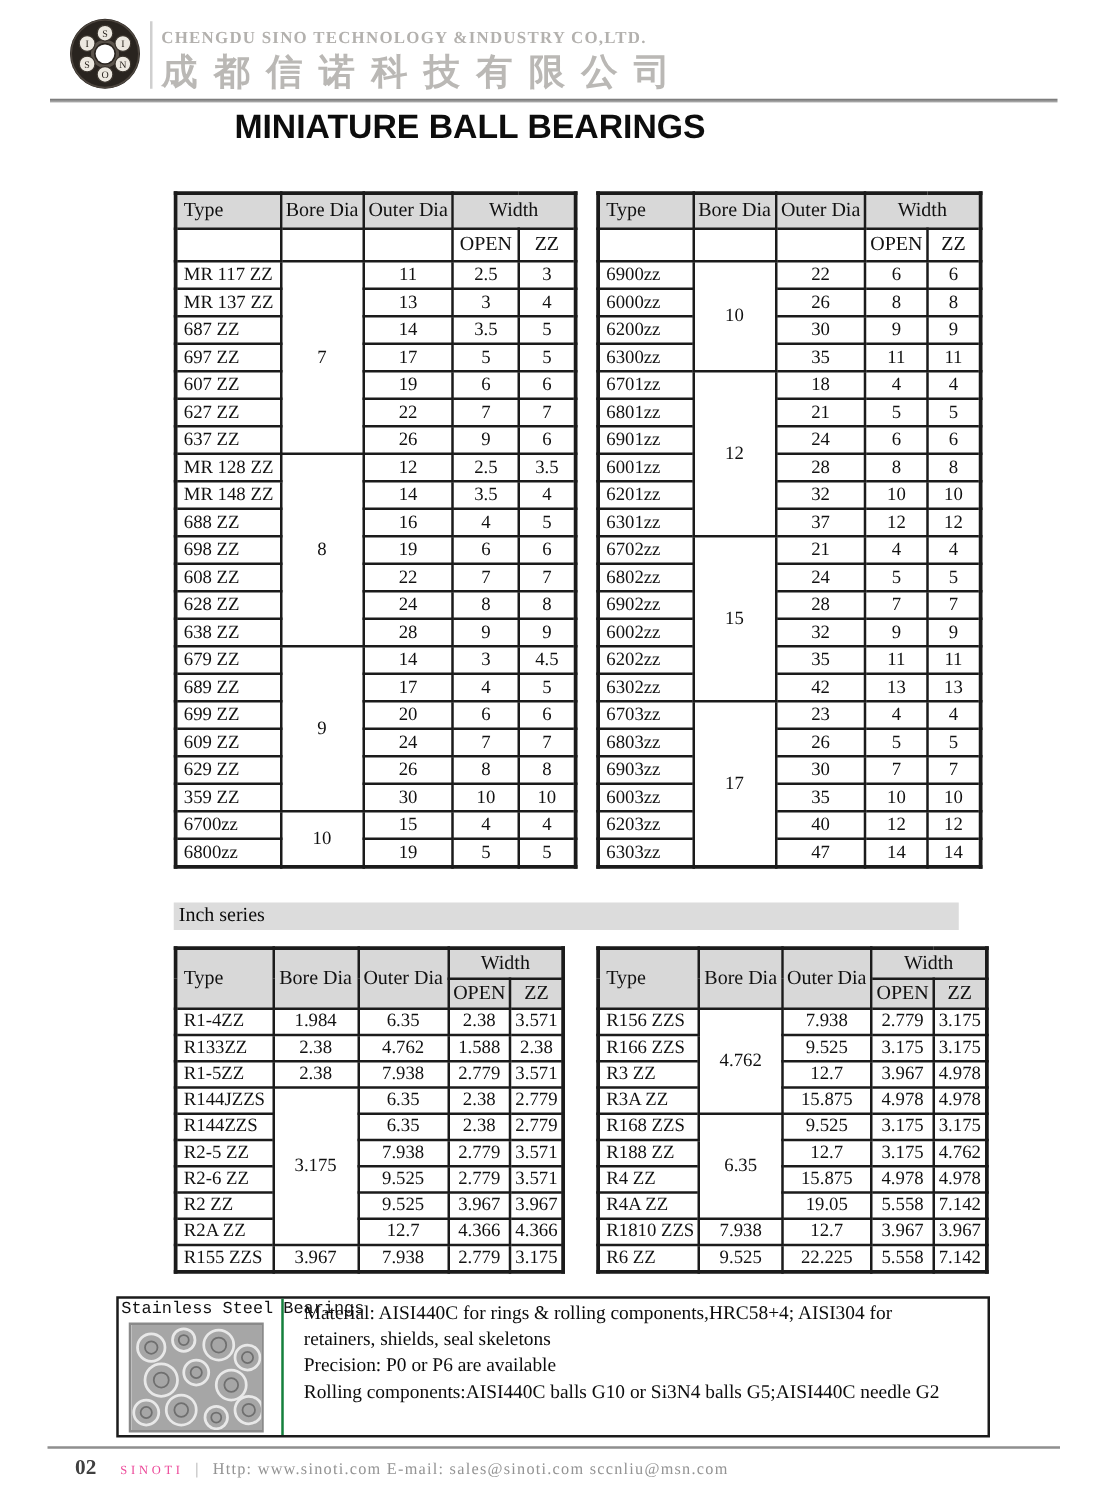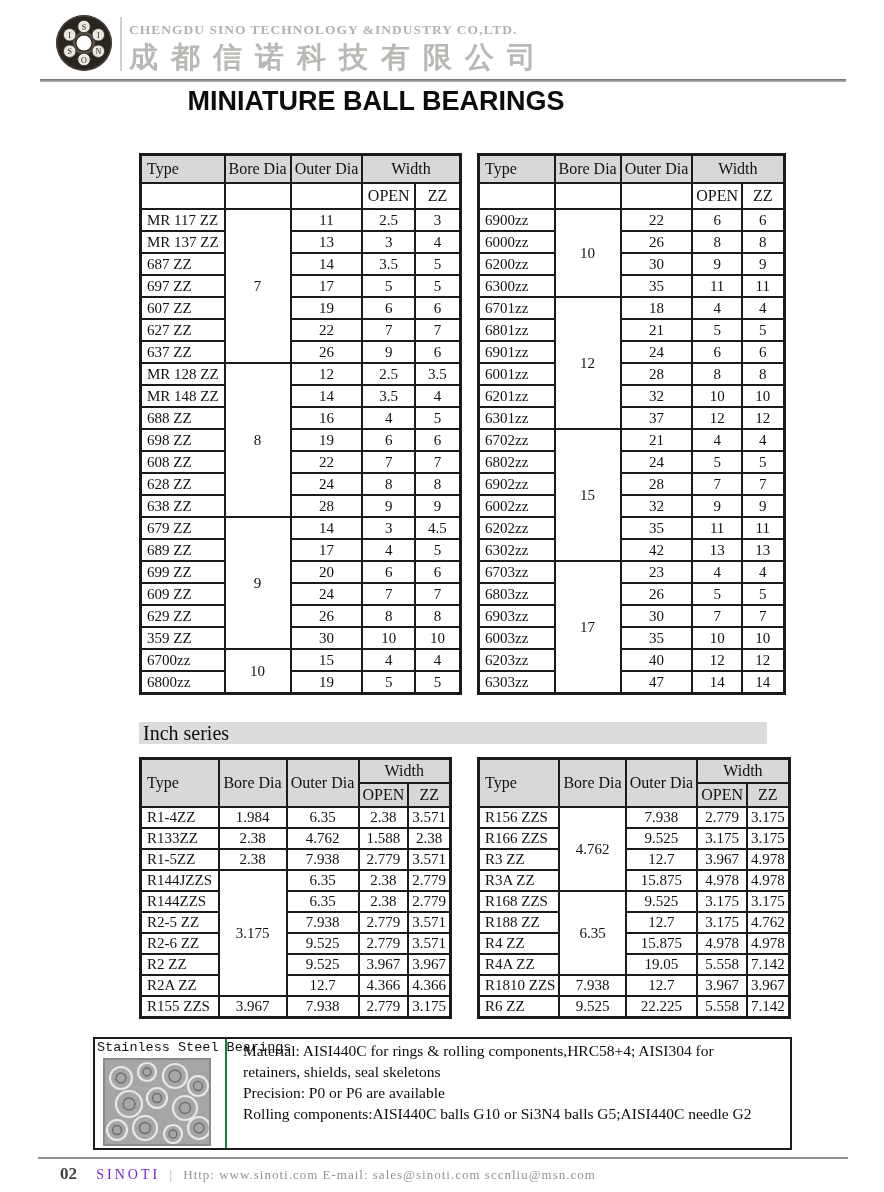--- a/index.html
+++ b/index.html
@@ -25,36 +25,36 @@
   table.dtable td.a-left{text-align:left;padding-left:5px;}
   table.inchstyle tr.hdr1 td{height:22px;}
   table.inchstyle td{height:19px;}
 
   .t-metric-left{left:139px;top:153px;}
   .t-metric-right{left:477px;top:153px;}
   .t-inch-left{left:139px;top:757px;}
   .t-inch-right{left:477px;top:757px;}
 
   .inch-bar{left:139px;top:722px;width:628px;height:22px;background:#dcdcdc;
-            font-size:20px;line-height:22px;padding-left:4px;box-sizing:border-box;color:#0c0c0c;}
+            font-size:16px;line-height:22px;padding-left:4px;box-sizing:border-box;color:#0c0c0c;}
 
   
   .info-box{left:93px;top:1037px;width:699px;height:113px;border:2.5px solid #1b1b1b;
             display:flex;box-sizing:border-box;background:#fff;}
   .info-left{width:132px;border-right:2px solid #15803d;box-sizing:border-box;padding:1px 2px;font-family:Liberation Mono, monospace;}
   .info-label{font-size:13.5px;white-space:nowrap;}
   .info-photo{margin:3px 0 0 6px;width:104px;height:84px;border:2px solid #8a8a8a;display:block;}
   .info-right{flex:1;padding:1px 16px;box-sizing:border-box;}
   .info-right div{font-size:15.5px;line-height:21px;color:#0c0c0c;}
 
   
   .footer-rule{left:38px;top:1157px;width:810px;height:2px;background:#8f8f8f;}
   .footer-row{left:60px;top:1164px;font-size:13px;color:#8a8a8a;white-space:nowrap;}
   .footer-page{font-weight:bold;color:#404040;font-size:17px;margin-right:16px;}
-  .footer-brand{letter-spacing:3px;color:#6d28d9;font-size:14px;margin-right:6px;}
+  .footer-brand{letter-spacing:3px;color:#ec4899;font-size:10px;margin-right:6px;}
   .footer-bar{color:#aaa;margin-right:8px;}
   .footer-contact{letter-spacing:1px;color:#939393;}
 </style>
 </head>
 <body>
 
 <div class="abs logo">
   <svg width="60" height="60" viewBox="0 0 60 60">
     <circle cx="30" cy="30" r="28" fill="#29241f"></circle>
     <circle cx="30" cy="30" r="27" fill="none" stroke="#4d463f" stroke-width="1.2"></circle>

